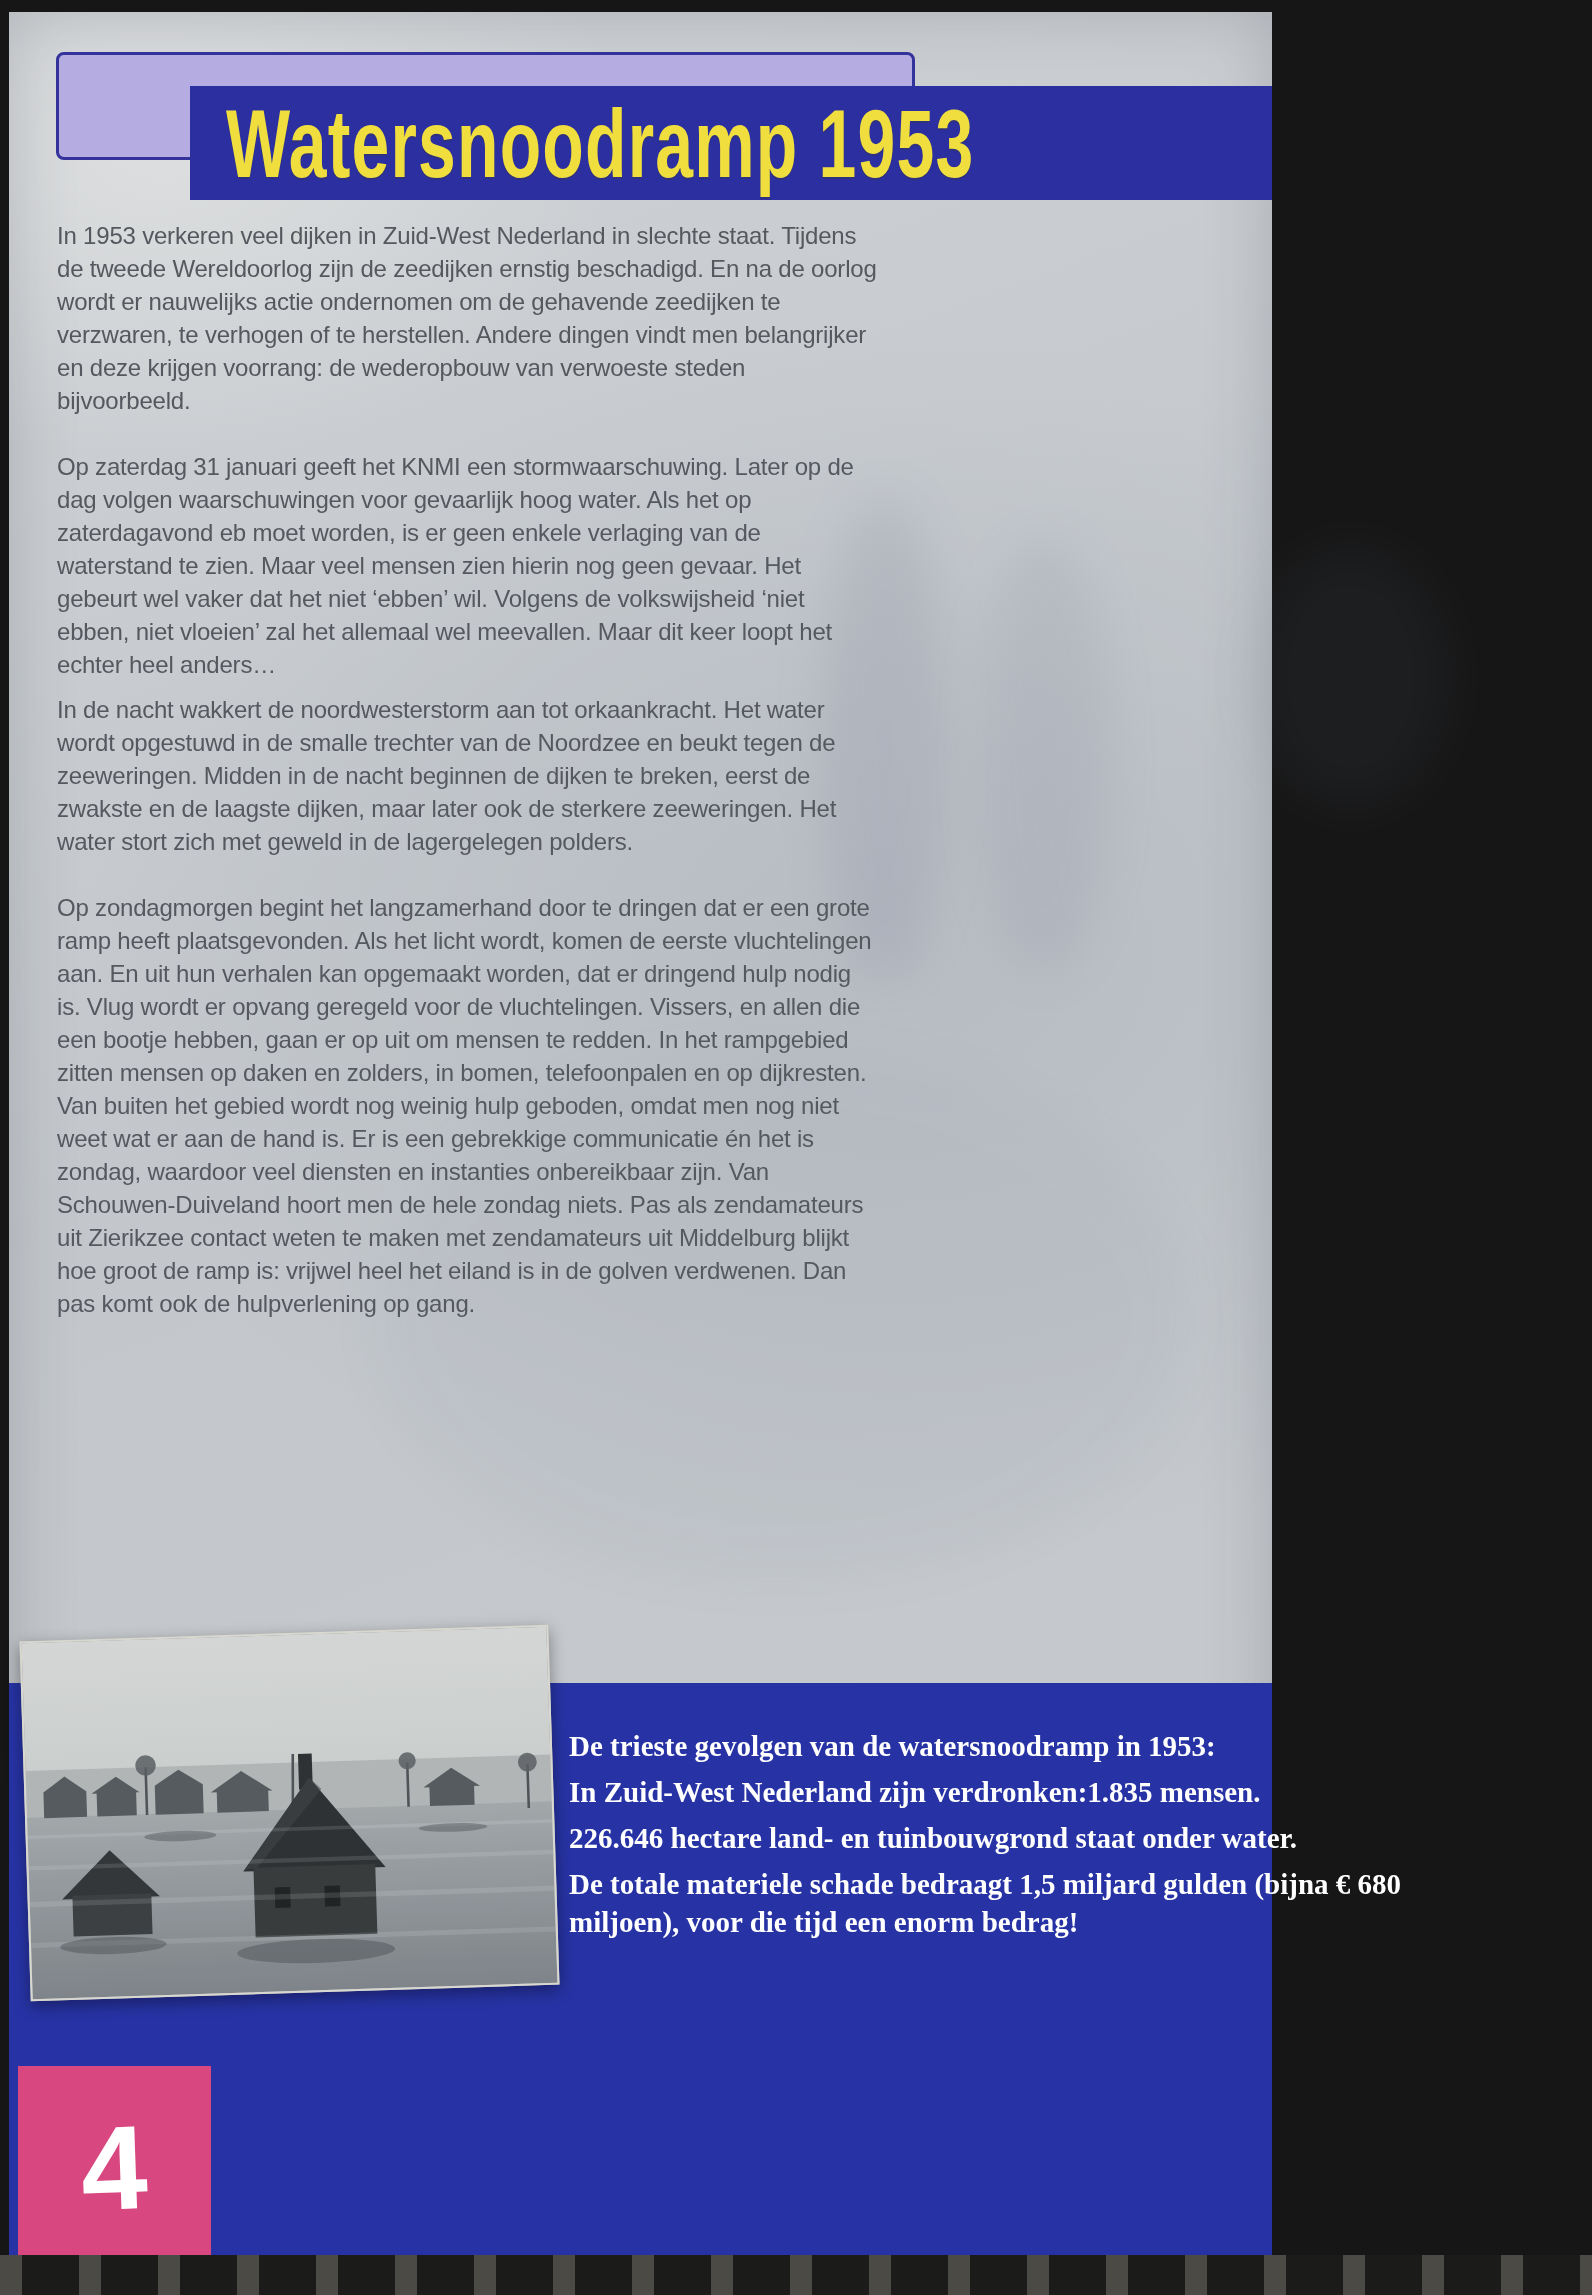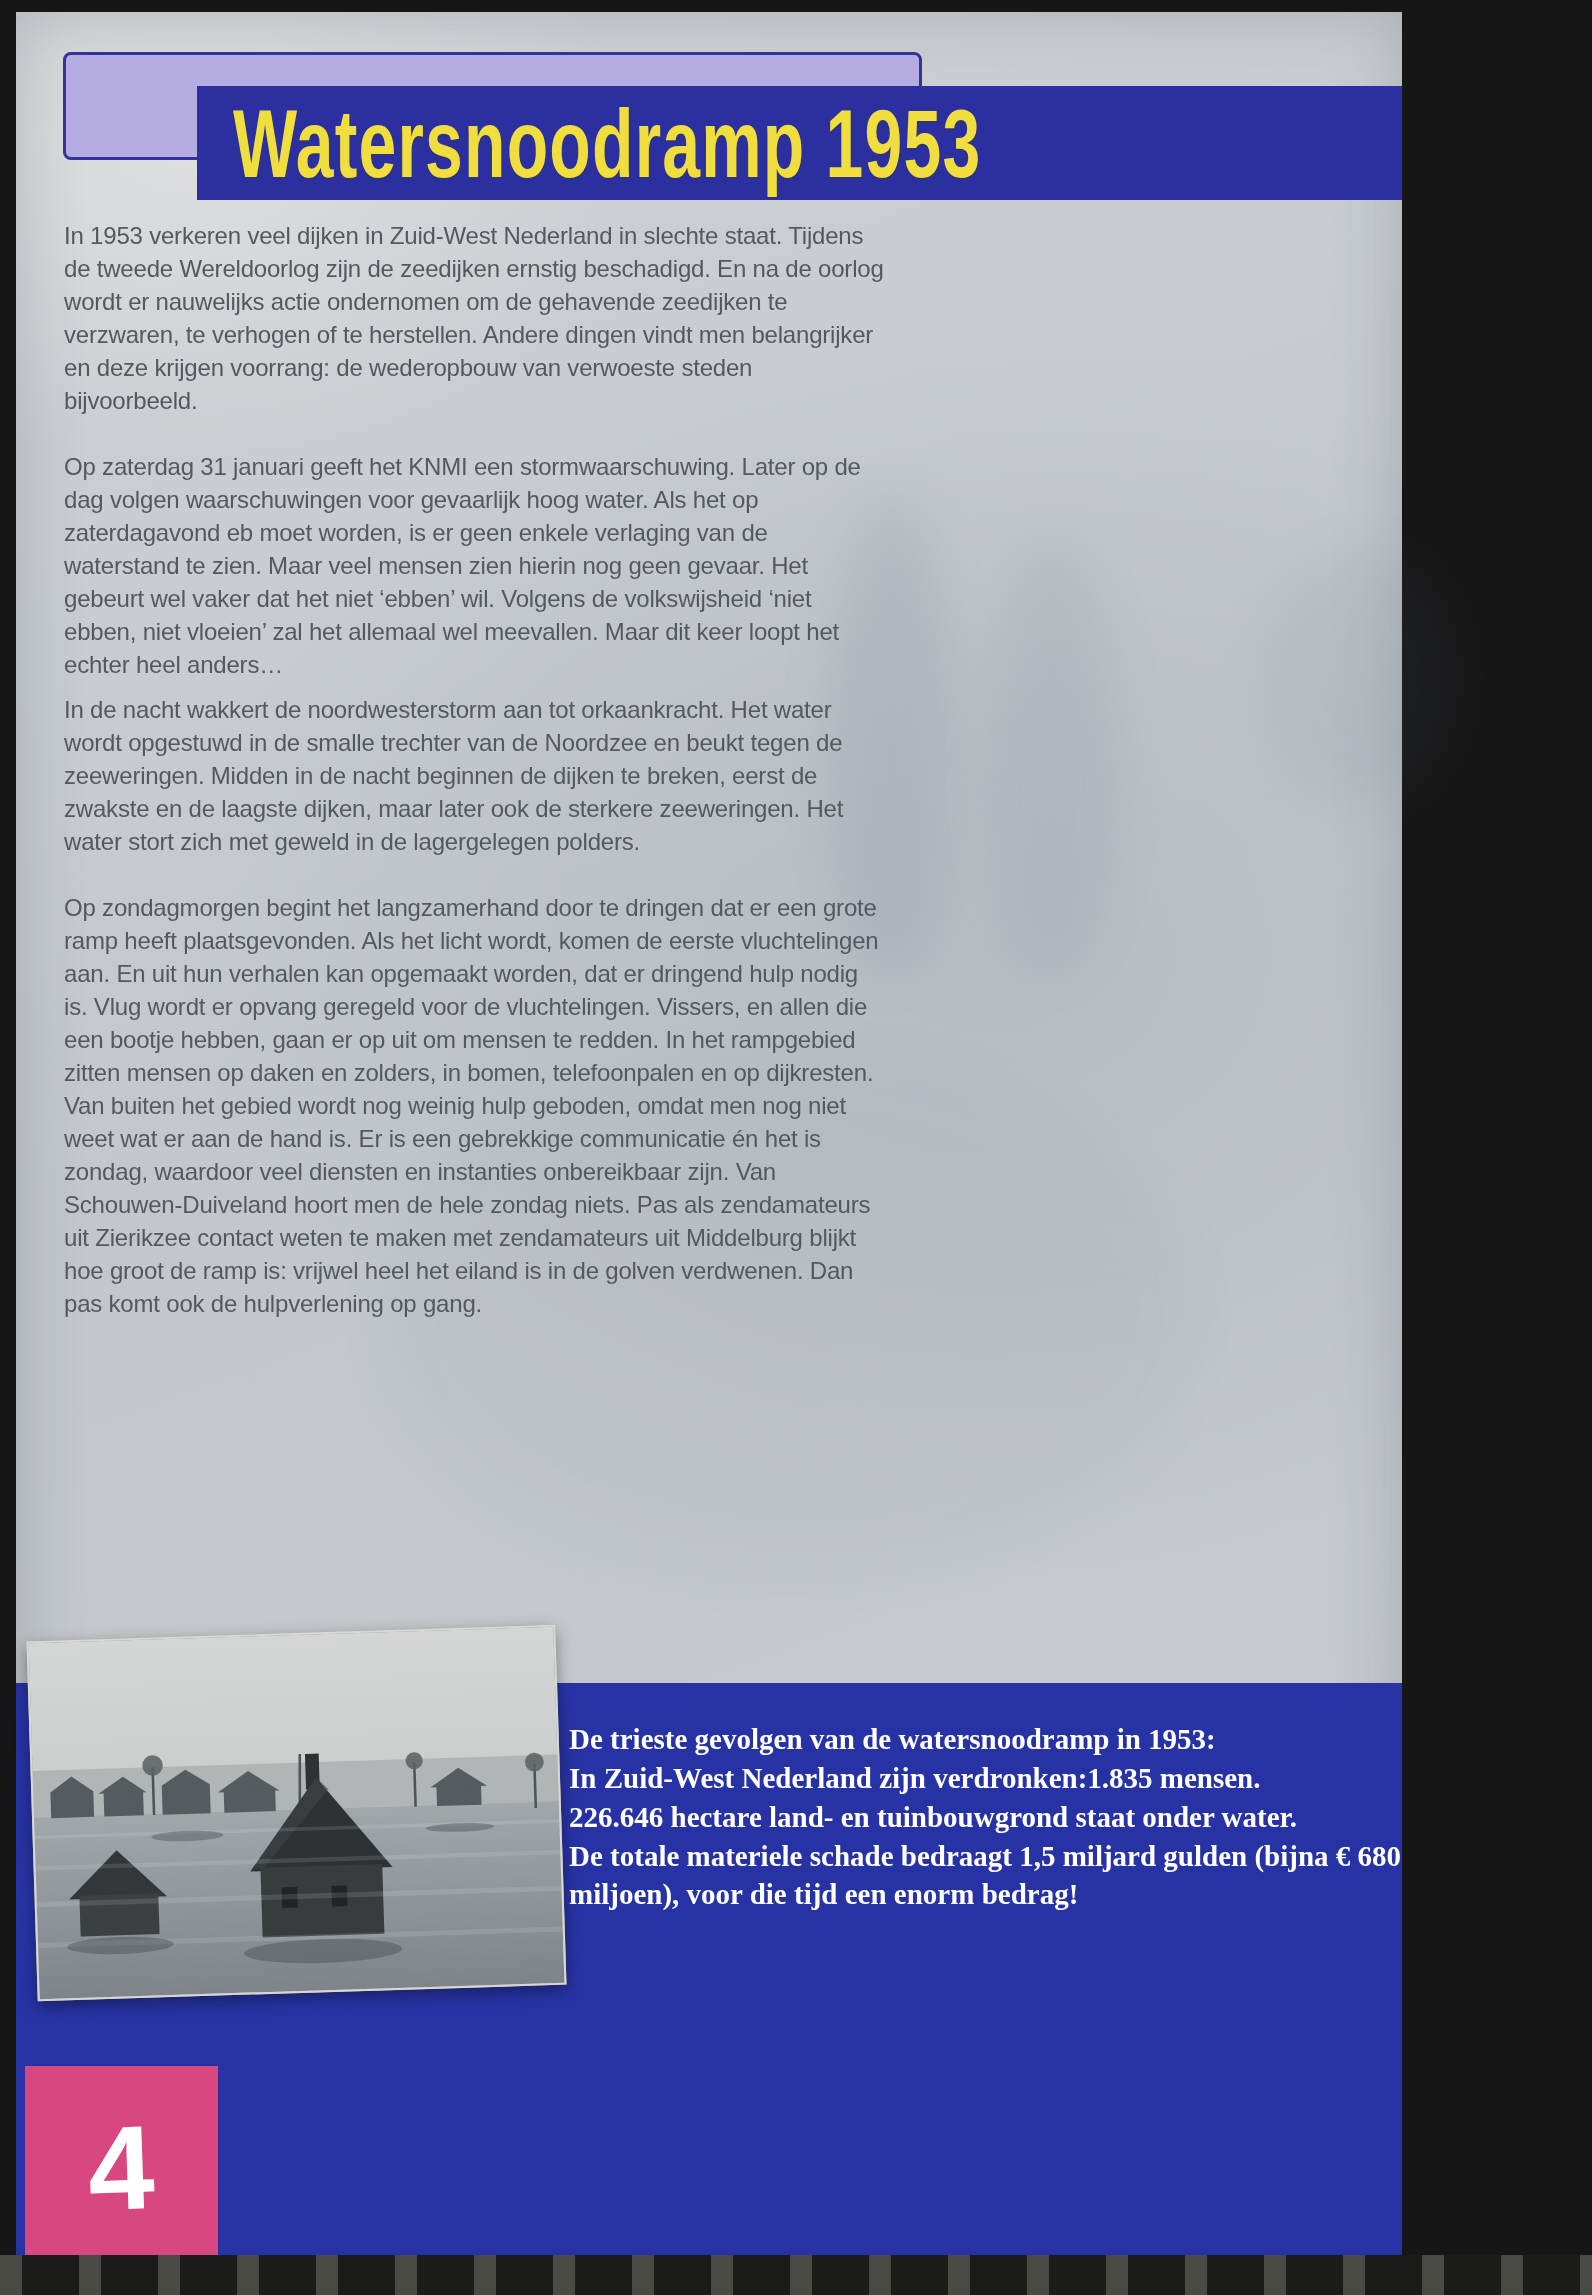--- a/index.html
+++ b/index.html
@@ -2,21 +2,21 @@
 <html style="--banner-blue: #2b2f9f; --banner-lavender: #b5ade2; --title-yellow: #f0dd3e; --panel-blue: #2733a4; --page-pink: #d8477f; --body-gray: #55585e;font-size:14px"><head>
 <meta charset="utf-8">
 <style>
   html,body{margin:0;padding:0}
   body{
     width:1592px;height:2295px;position:relative;overflow:hidden;
     background:#161616;
     font-family:"Liberation Sans",sans-serif;
   }
   .page{
-    position:absolute;left:16px;top:12px;width:1386px;height:2244px;
+    position:absolute;left:9px;top:12px;width:1263px;height:2244px;
     background:
       radial-gradient(ellipse 777px 518px at 12% 6%, #dcdedf 0%, rgba(220,222,223,0) 60%),
       radial-gradient(ellipse 1122px 863px at 70% 42%, #b7bcc3 0%, rgba(183,188,195,0) 72%),
       linear-gradient(160deg,#cfd2d5 0%, #c3c7cb 45%, #c7cacd 100%);
     box-shadow: inset 0 0 69px rgba(55,60,75,.22);
   }
   .ghost{position:absolute;border-radius:50%;filter:blur(24px);background:#67718a}
   .ghost.g1{left:811px;top:483px;width:129px;height:483px;opacity:.14}
   .ghost.g2{left:967px;top:526px;width:138px;height:440px;opacity:.11}
   .ghost.g3{left:1243px;top:535px;width:198px;height:259px;opacity:.09}
@@ -55,21 +55,21 @@
   
   .stats-panel{
     position:absolute;left:0;right:0;top:1671px;height:573px;
     background:var(--panel-blue,#2733a4);
   }
   .stats-text{
     position:absolute;left:552px;top:36px;width:949px;
     color:#ffffff;
     font:700 29px/38px "Liberation Serif",serif;
   }
-  .stats-text p{margin:1px}
+  .stats-text p{margin:8px}
 
   
   .flood-photo{
     position:absolute;left:15.5px;top:1621px;width:525px;height:356px;margin:0;
     transform:rotate(-1.8deg);transform-origin:50% 50%;
     border:2.6px solid #d9d8d0;
     box-shadow:0 5.2px 15.5px rgba(0,0,0,.38);
     overflow:hidden;background:#aeb2b4;
   }
   .flood-photo svg{display:block;width:100%;height:100%}

